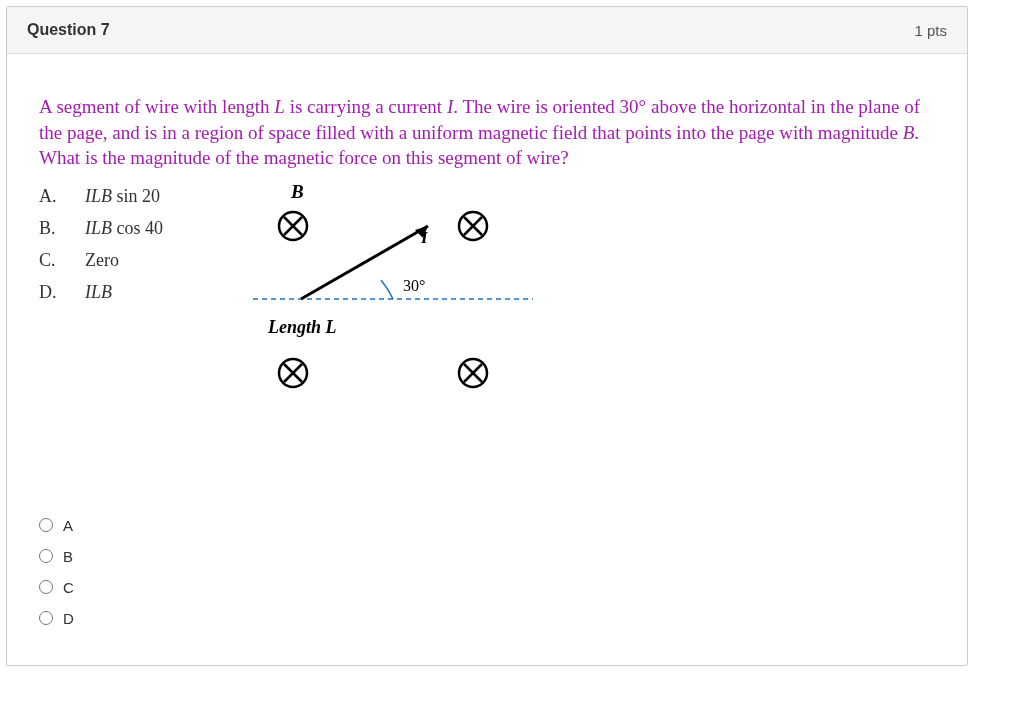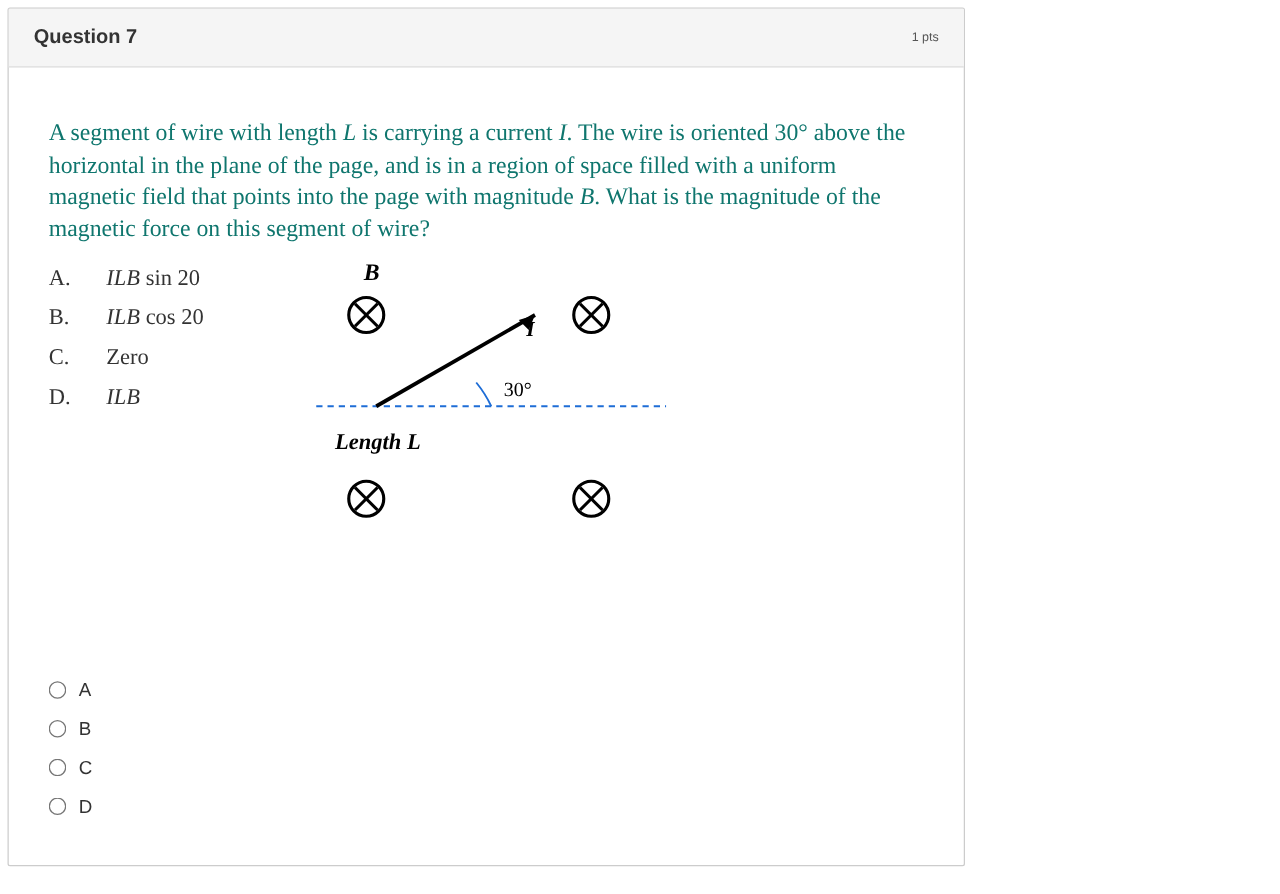--- a/index.html
+++ b/index.html
@@ -8,48 +8,48 @@
       padding: 0;
     }
     body {
       font-family: "Helvetica Neue", Helvetica, Arial, sans-serif;
       background: #fff;
       padding: 6px;
     }
     .question-card {
       border: 1px solid #ccc;
       border-radius: 2px;
-      width: 766px;
+      width: 962px;
       margin: 0;
       background: #fff;
     }
     .question-header {
       display: flex;
       justify-content: space-between;
       align-items: center;
       padding: 14px 20px;
       border-bottom: 1px solid #ddd;
       background: #f5f5f5;
     }
     .question-title {
       font-weight: bold;
       font-size: 16px;
       color: #333;
     }
     .question-points {
-      font-size: 10px;
+      font-size: 15px;
       color: #555;
     }
     .question-body {
       padding: 40px 32px 24px 32px;
     }
     .prompt {
       font-family: "Palatino Linotype", "Book Antiqua", Palatino, Georgia, serif;
       font-size: 19px;
-      color: #0f766e;
+      color: #a21caf;
       line-height: 1.35;
       margin-bottom: 12px;
     }
     .content-row {
       display: flex;
       gap: 30px;
     }
     .answer-list {
       font-family: "Palatino Linotype", "Book Antiqua", Palatino, Georgia, serif;
       font-size: 18px;
@@ -99,21 +99,21 @@
     </p>
 
     <div class="content-row">
       <div class="answer-list">
         <div class="row">
           <span class="letter">A.</span>
           <span><span class="math-i">ILB</span><span> sin 20</span></span>
         </div>
         <div class="row">
           <span class="letter">B.</span>
-          <span><span class="math-i">ILB</span><span> cos 20</span></span>
+          <span><span class="math-i">ILB</span><span> cos 40</span></span>
         </div>
         <div class="row">
           <span class="letter">C.</span>
           <span><span class="math-i"></span><span>Zero</span></span>
         </div>
         <div class="row">
           <span class="letter">D.</span>
           <span><span class="math-i">ILB</span><span></span></span>
         </div>
       </div>

